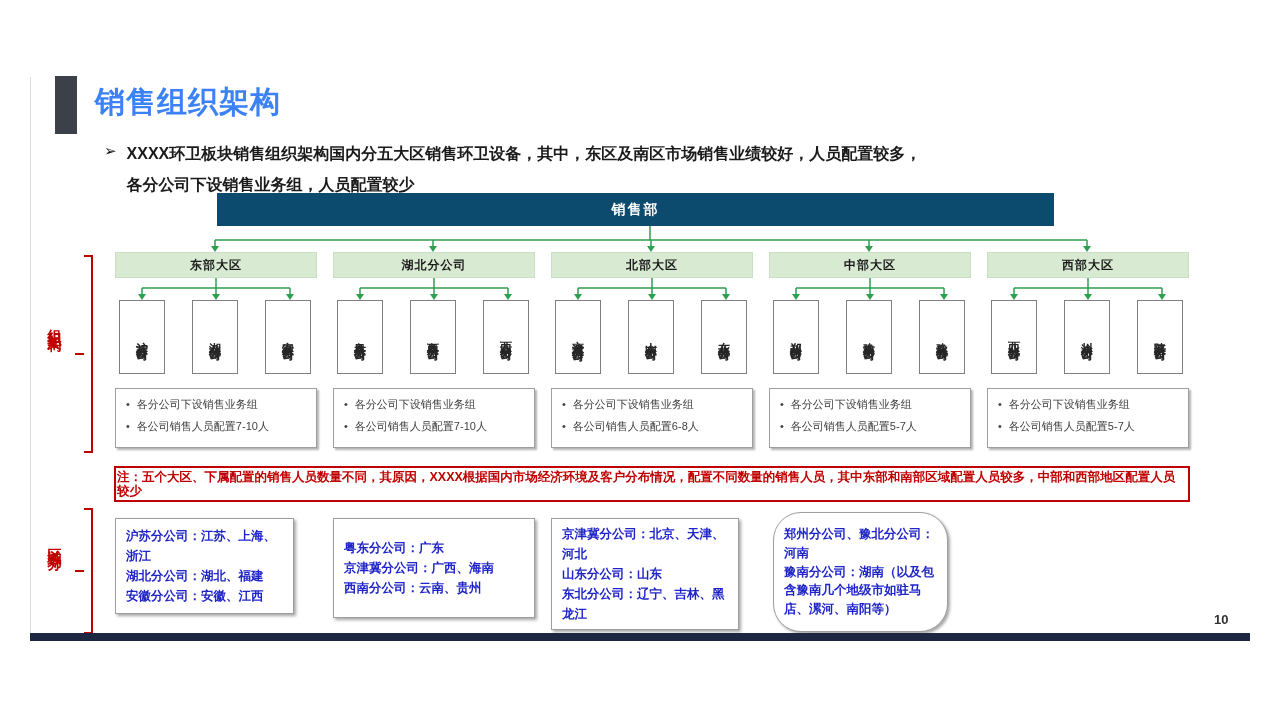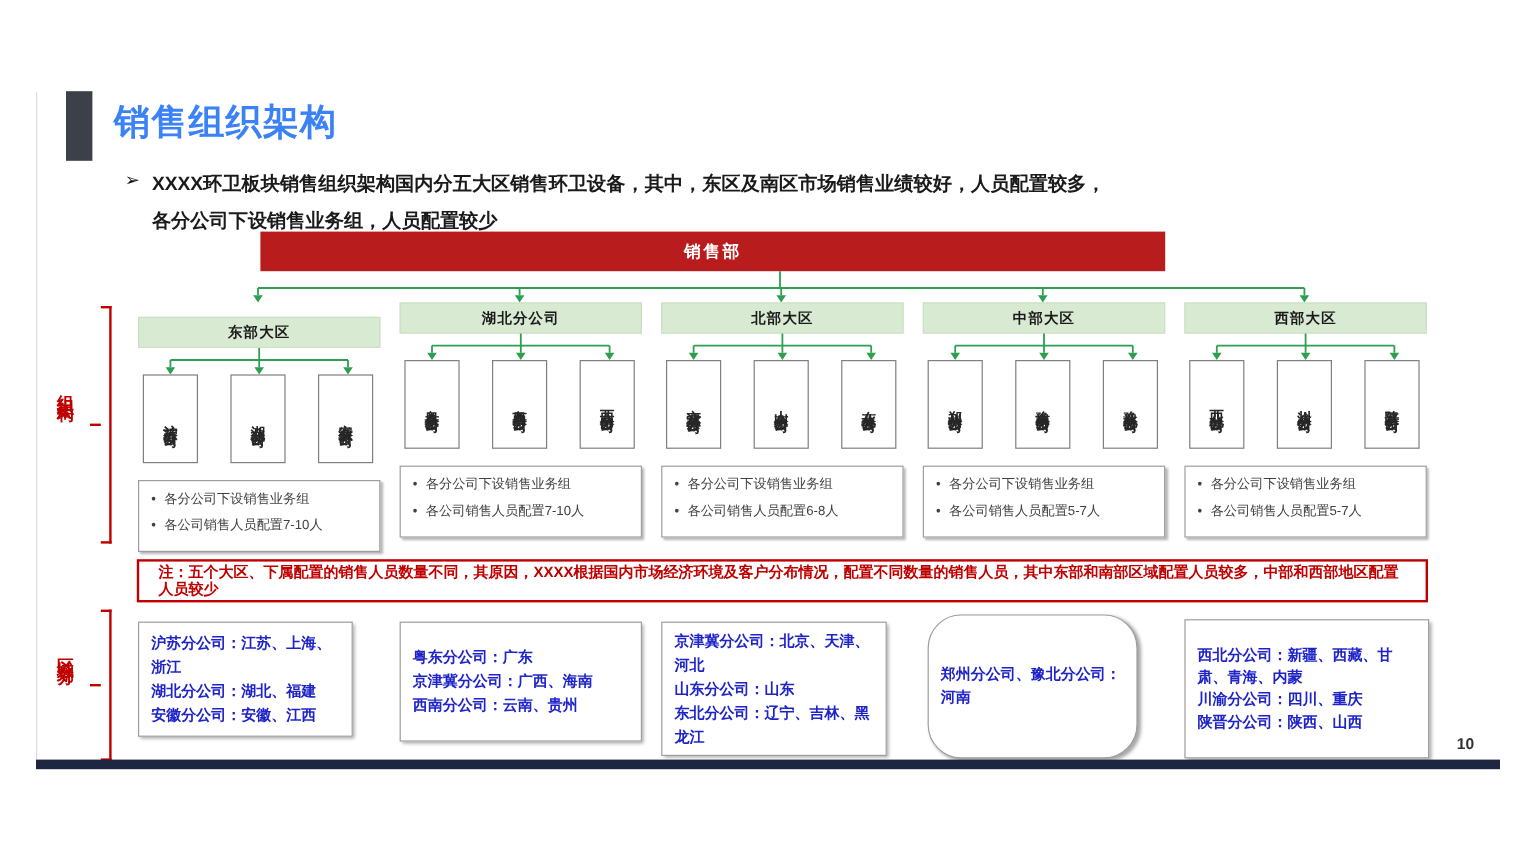--- a/index.html
+++ b/index.html
@@ -12,49 +12,49 @@
   
   .accent { position:absolute; left:55px; top:76px; width:22px; height:58px; background:#3c4149; }
   .page-title { position:absolute; left:95px; top:82px; font-size:30px; font-weight:700; color:#3b82f6; letter-spacing:1px; }
 
   
   .bullet { position:absolute; left:104px; top:138px; width:1100px; display:flex; gap:10px; }
   .bullet .marker { font-size:15px; font-weight:700; color:#111; line-height:26px; }
   .bullet-lines { font-size:16px; font-weight:700; color:#1a1a1a; line-height:31px; }
 
   
-  .root-bar { position:absolute; left:217px; top:193px; width:754px; height:33px; background:#b91c1c;
+  .root-bar { position:absolute; left:217px; top:193px; width:837px; height:33px; background:#0c4a6e;
               color:#ffffff; font-size:14px; font-weight:700; display:flex; align-items:center; justify-content:center;
               letter-spacing:2px; }
 
   svg.conn { position:absolute; overflow:visible; }
   .root-conn { left:0; top:226px; }
 
   
   .col { position:absolute; top:252px; width:202px; }
-  .c0 { left:115px;margin-top:12px; } .c1 { left:333px; } .c2 { left:551px; } .c3 { left:769px; } .c4 { left:987px; }
+  .c0 { left:115px; } .c1 { left:333px; } .c2 { left:551px; } .c3 { left:769px; } .c4 { left:987px; }
   .region-header { height:26px; background:#d9ead3; border:1px solid #c9e0c2; display:flex; align-items:center;
                    justify-content:center; font-size:12px; font-weight:700; color:#1a1a1a; letter-spacing:1px; }
   .branch-row { position:relative; height:74px; margin-top:22px; }
   .branch-box { position:absolute; top:0; width:46px; height:74px; background:#fff; border:1px solid #7f7f7f;
                 display:flex; align-items:center; justify-content:center; }
   .branch-box .vtext { writing-mode:vertical-rl; text-orientation:upright; font-size:12px; font-weight:600;
                        color:#262626; letter-spacing:2px; line-height:1; }
   .b0 { left:4px; } .b1 { left:77px; } .b2 { left:150px; }
   .col-conn { left:0; top:26px; }
 
   .notes-box { margin-top:14px; height:60px; background:#fff; border:1px solid #9e9e9e;
                box-shadow:2px 2px 2px rgba(0,0,0,0.3); padding:9px 6px 0 10px; }
   .note-line { display:flex; gap:7px; font-size:11px; color:#404040; line-height:13px; margin-bottom:9px; }
   .note-line .dot { font-size:11px; color:#404040; }
 
   
   .red-note { position:absolute; left:114px; top:466px; width:1076px; height:36px; background:#fff;
               border:2px solid #c00000; color:#c00000; font-size:12.5px; font-weight:700;
-              line-height:14px; padding:2px 16px; }
+              line-height:14px; padding:2px 1px; }
 
   
   .cov { position:absolute; background:#fff; border:1px solid #9e9e9e; box-shadow:2px 2px 3px rgba(0,0,0,0.35);
          color:#1f24c8; font-size:12.5px; font-weight:700; line-height:1.6; padding:6px 10px;
          display:flex; flex-direction:column; justify-content:center; }
   .cov0 { left:115px; top:518px; width:179px; height:96px; }
   .cov1 { left:333px; top:518px; width:202px; height:100px; }
   .cov2 { left:551px; top:518px; width:188px; height:112px; }
   .cov3 { left:773px; top:512px; width:175px; height:120px; line-height:1.5;border-radius:28px; }
   .cov4 { left:987px; top:516px; width:204px; height:116px; line-height:1.5; }
@@ -318,25 +318,21 @@
     <div>京津冀分公司：广西、海南</div>
     <div>西南分公司：云南、贵州</div>
   </div>
   <div class="cov cov2">
     <div>京津冀分公司：北京、天津、河北</div>
     <div>山东分公司：山东</div>
     <div>东北分公司：辽宁、吉林、黑龙江</div>
   </div>
   <div class="cov cov3">
     <div>郑州分公司、豫北分公司：河南</div>
-  </div>
-  <div class="cov cov4">
-    <div>西北分公司：新疆、西藏、甘肃、青海、内蒙</div>
-    <div>川渝分公司：四川、重庆</div>
-    <div>陕晋分公司：陕西、山西</div>
+    <div>豫南分公司：湖南（以及包含豫南几个地级市如驻马店、漯河、南阳等）</div>
   </div>
 
   <div class="bracket bk1"></div>
   <div class="side-label sl1">组织架构</div>
   <div class="bracket bk2"></div>
   <div class="side-label sl2">区域划分</div>
 
   <div class="page-num">10</div>
   <div class="footer-bar"></div>
 

